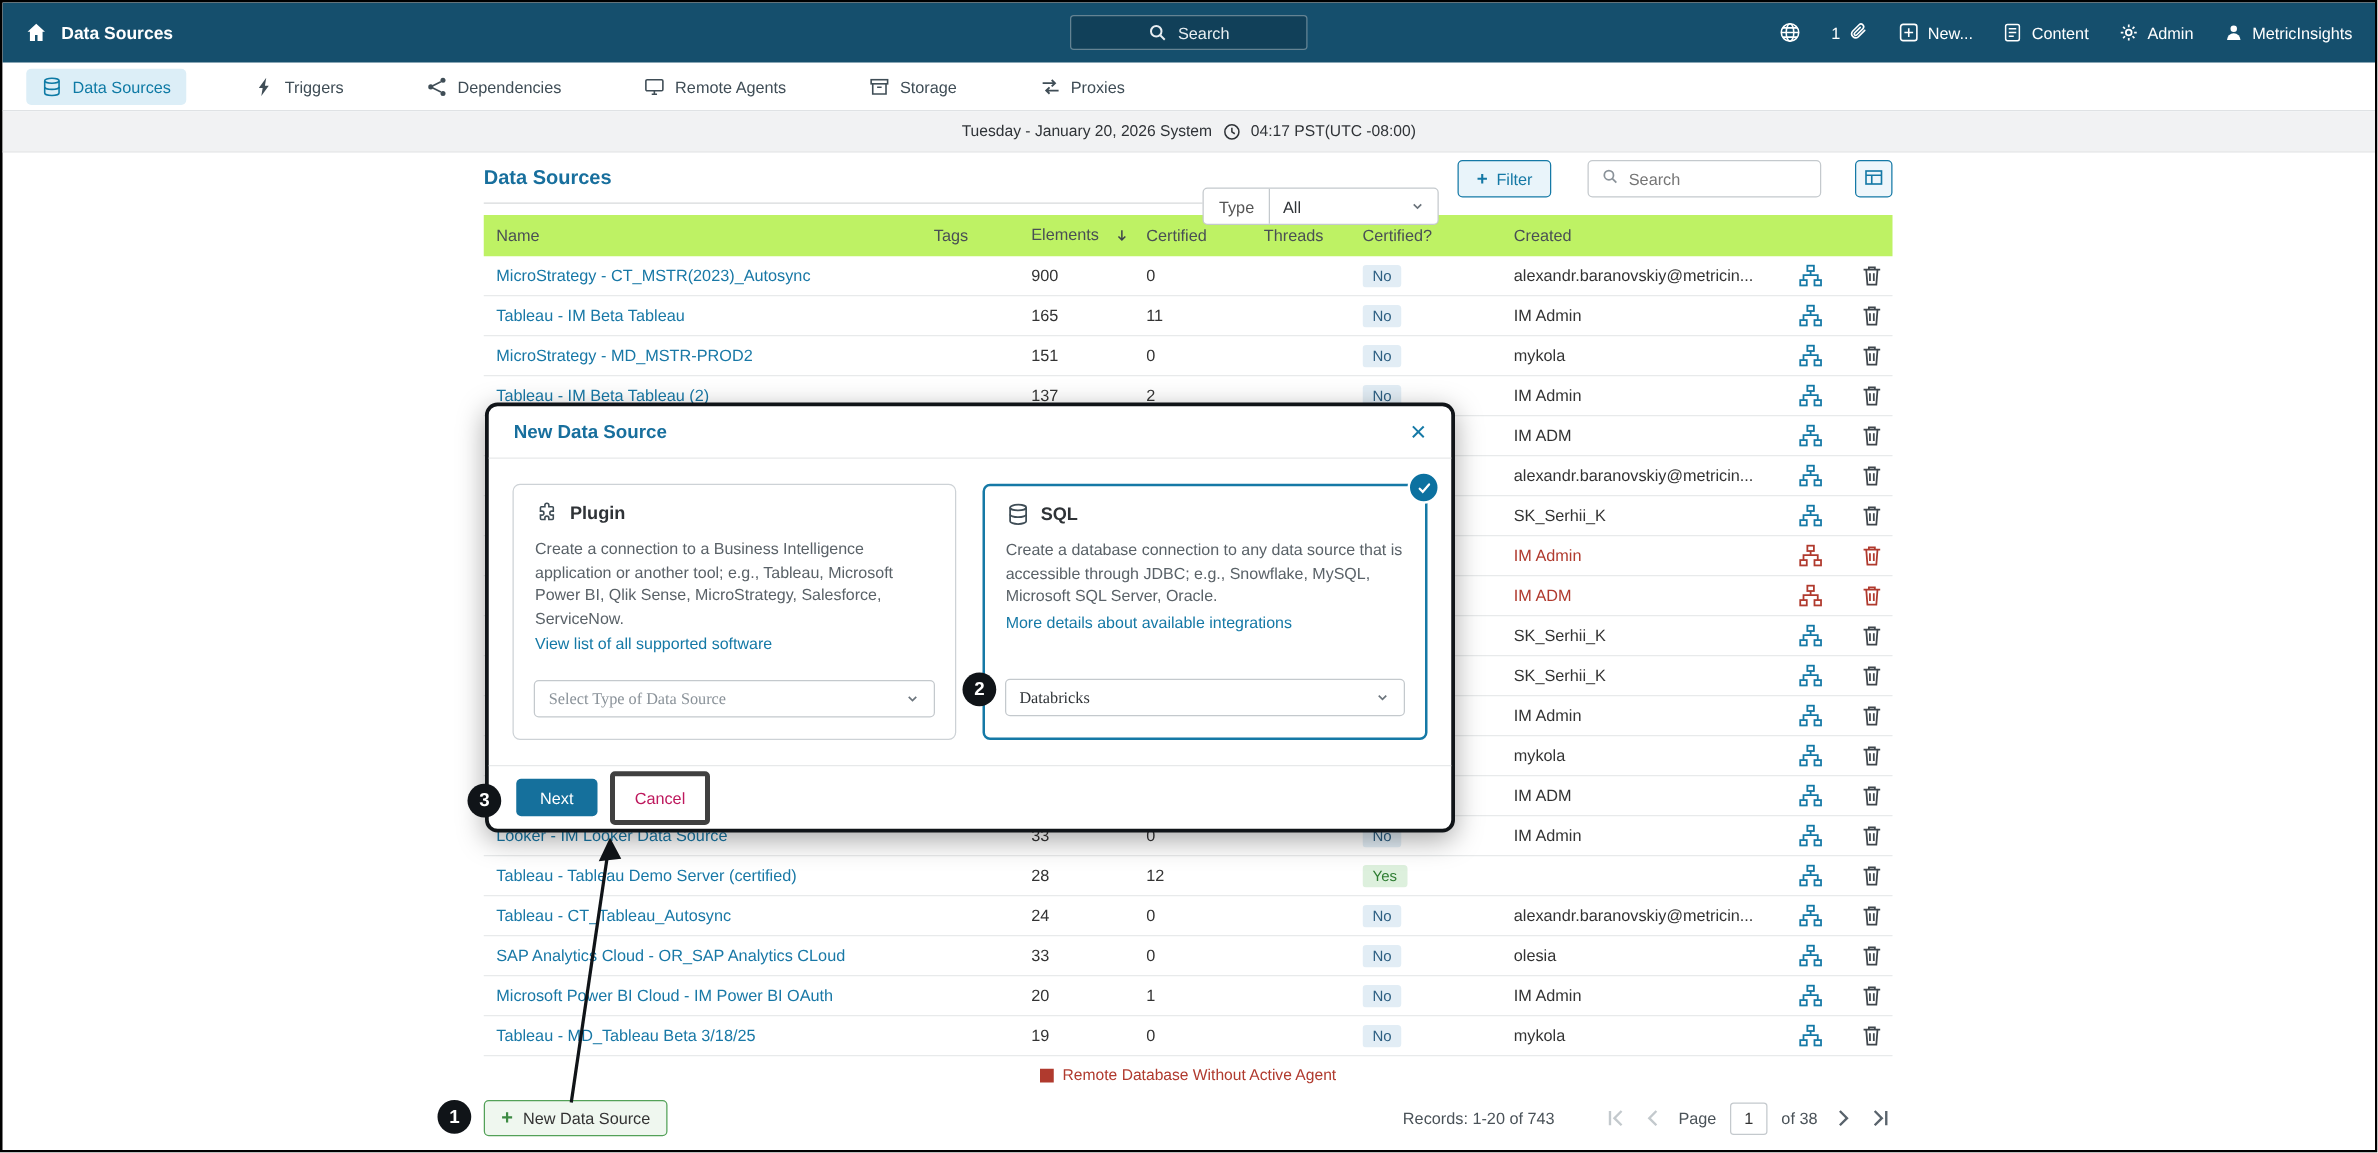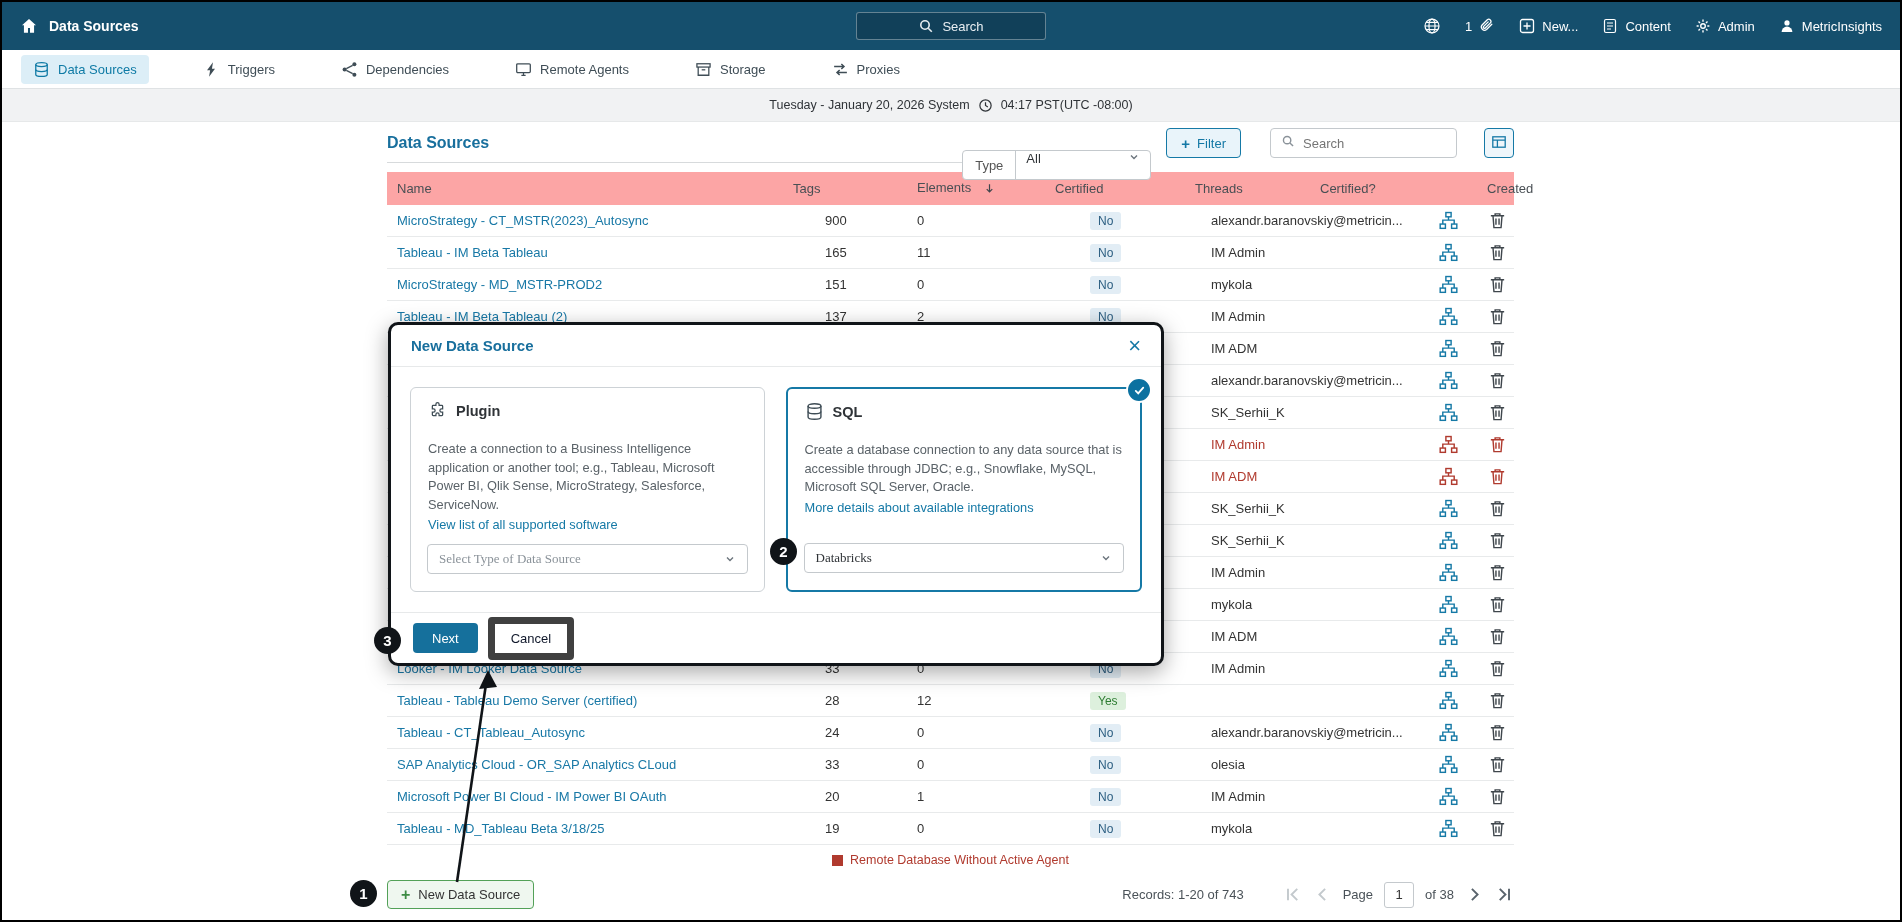--- a/index.html
+++ b/index.html
@@ -33,38 +33,38 @@
              gap:8px; font-size:12.5px; color:#2f3337; }
   .datebar svg { width:15px; height:15px; display:block; color:#2f3337; }
 
   
   .main { position:absolute; left:385px; top:121px; width:1127px; }
   .toolbar { display:flex; align-items:center; height:40px; }
   .toolbar-title { flex:1; align-self:stretch; display:flex; align-items:center;
                    font-size:16px; font-weight:bold; color:#186f9d; border-bottom:1px solid #d7dadc; }
   .type-group { display:flex; height:30px; border:1px solid #c4c9cd; border-radius:4px; font-size:13px; background:#fff;margin-top:44px; }
   .type-label { display:flex; align-items:center; padding:0 12px; color:#555; border-right:1px solid #c4c9cd; }
-  .type-select { display:flex; align-items:flex-start; justify-content:space-between; width:134px; padding:0 10px; color:#2f3337; cursor:pointer; }
+  .type-select { display:flex; align-items:center; justify-content:space-between; width:134px; padding:0 10px; color:#2f3337; cursor:pointer; }
   .chev { width:12px; height:12px; color:#6b7ietf5; color:#6b747c; }
   .chev svg { width:12px; height:12px; display:block; }
   .filter-btn { height:30px; display:flex; align-items:center; gap:7px; padding:0 14px; margin-left:15px;
                 border:1px solid #1579a6; color:#1478a5; background:#e9f4fa; border-radius:4px; font-size:13px; cursor:pointer; }
   .filter-btn .plus { font-size:15px; font-weight:bold; }
   .search-box { height:30px; width:187px; border:1px solid #c4c9cd; border-radius:4px; display:flex;
                 align-items:center; gap:8px; padding:0 10px; margin-left:29px; color:#8a9299; background:#fff; }
   .search-box svg { width:14px; height:14px; }
   .search-box input { border:none; outline:none; flex:1; font-size:13px; font-family:inherit; color:#333; min-width:0; }
   .grid-btn { width:30px; height:30px; border:1px solid #1579a6; border-radius:4px; background:#eef6fb;
               color:#1579a6; display:flex; align-items:center; justify-content:center; margin-left:27px; cursor:pointer; }
   .grid-btn svg { width:16px; height:16px; }
 
   
   .table { margin-top:9px; }
   .thead, .trow { display:grid; grid-template-columns:360px 78px 92px 94px 79px 121px 220px 83px; align-items:center; }
-  .thead { height:33px; background:#fca5a5; font-size:13px; color:#494f54;gap:46px; }
+  .thead { height:33px; background:#bef264; font-size:13px; color:#494f54; }
   .trow { height:32px; border-bottom:1px solid #e8eaeb; font-size:13px; color:#333; }
   .cell { padding-right:8px; overflow:hidden; white-space:nowrap; text-overflow:ellipsis; }
   .c-name { padding-left:10px; }
   .trow .c-name { color:#1878a6; cursor:pointer; }
   .sort-icon { display:inline-block; vertical-align:-3px; margin-left:12px; color:#3f464c; }
   .sort-icon svg { width:13px; height:13px; }
   .c-actions { display:flex; align-items:center; justify-content:space-between; padding:0 7px 0 8px; }
   .icon-btn { width:19px; height:19px; display:block; cursor:pointer; }
   .icon-btn svg { width:100%; height:100%; display:block; }
   .sitemap { color:#1579a6; }
@@ -96,35 +96,35 @@
   .modal { position:absolute; left:386px; top:320px; width:776px; height:344px; background:#fff;
            border:3px solid #101418; border-radius:10px; box-shadow:0 6px 22px rgba(0,0,0,.35); z-index:10; }
   .modal-header { height:42px; display:flex; align-items:center; padding:0 20px; border-bottom:1px solid #e7e9ea; }
   .modal-title { font-size:15px; font-weight:bold; color:#186f9d; }
   .modal-close { margin-left:auto; color:#1579a6; font-size:22px; line-height:1; cursor:pointer; }
   .modal-body { display:flex; gap:21px; padding:20px 19px 0; }
   .card { flex:1; height:205px; border:1px solid #cdd2d6; border-radius:6px; padding:13px 17px; position:relative; background:#fff; }
   .card.selected { border:2px solid #1579a6; }
   .card-head { display:flex; align-items:center; gap:9px; font-size:14.5px; font-weight:bold; color:#2f3337; }
   .card-head svg { width:19px; height:19px; color:#3f4d56; display:block; }
-  .card-desc { margin-top:20px; font-size:12.8px; line-height:1.45; color:#5a6268; }
+  .card-desc { margin-top:10px; font-size:12.8px; line-height:1.45; color:#5a6268; }
   .card-link { margin-top:3px; font-size:12.8px; color:#1579a6; display:inline-block; cursor:pointer; }
   .card-select { position:absolute; left:16px; right:16px; bottom:17px; height:30px; border:1px solid #c4c9cd;
                  border-radius:4px; display:flex; align-items:center; justify-content:space-between;
                  padding:0 11px; font-size:13px; background:#fff; cursor:pointer;font-family:Liberation Serif, serif; }
   .card-select .ph { color:#8a9299; }
   .card-select .val { color:#2f3337; }
   .check-badge { position:absolute; top:-12px; right:-12px; width:26px; height:26px; border-radius:50%;
                  background:#0c71a0; border:2px solid #fff; display:flex; align-items:center; justify-content:center; }
   .check-badge svg { width:13px; height:13px; display:block; }
   .modal-footer { position:absolute; left:0; right:0; bottom:0; height:51px; border-top:1px solid #e7e9ea;
                   display:flex; align-items:center; gap:10px; padding:0 22px; }
   .btn-next { height:30px; padding:0 19px; background:#15709c; color:#fff; border:none; border-radius:4px;
               font-size:13px; font-family:inherit; display:flex; align-items:center; cursor:pointer; }
-  .btn-cancel { height:43px; padding:0 16px; background:#fff; border:7px solid #404040; color:#0f172a;
+  .btn-cancel { height:43px; padding:0 16px; background:#fff; border:4px solid #404040; color:#be185d;
                 border-radius:4px; font-size:13px; font-family:inherit; display:flex; align-items:center; cursor:pointer; }
 
   
   .step { position:absolute; width:27px; height:27px; border-radius:50%; background:#101418; color:#fff;
           font-size:15px; font-weight:bold; display:flex; align-items:center; justify-content:center; z-index:30; }
   .step1 { left:348px; top:878px; }
   .step2 { left:768px; top:536px; }
   .step3 { left:372px; top:625px; }
   .arrow-svg { position:absolute; left:430px; top:666px; z-index:9; }
 </style>

